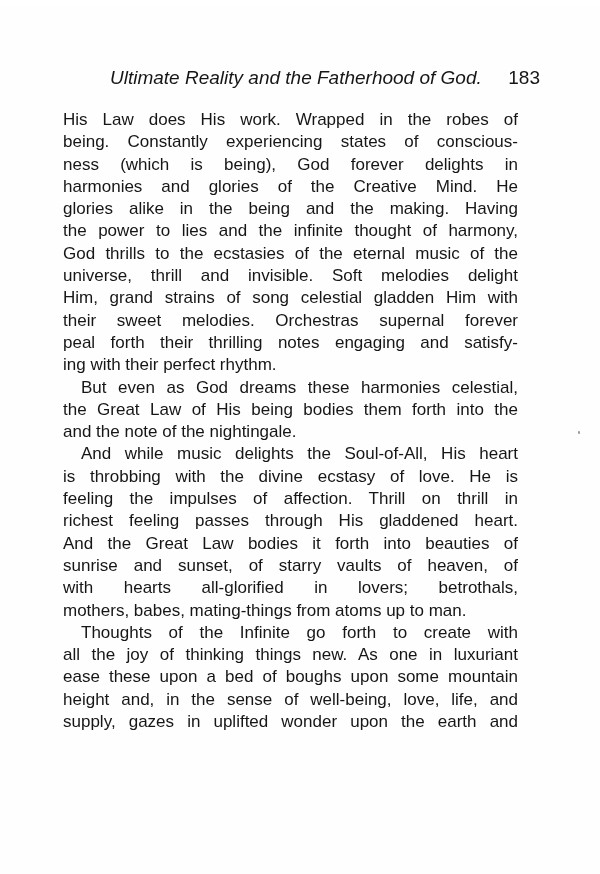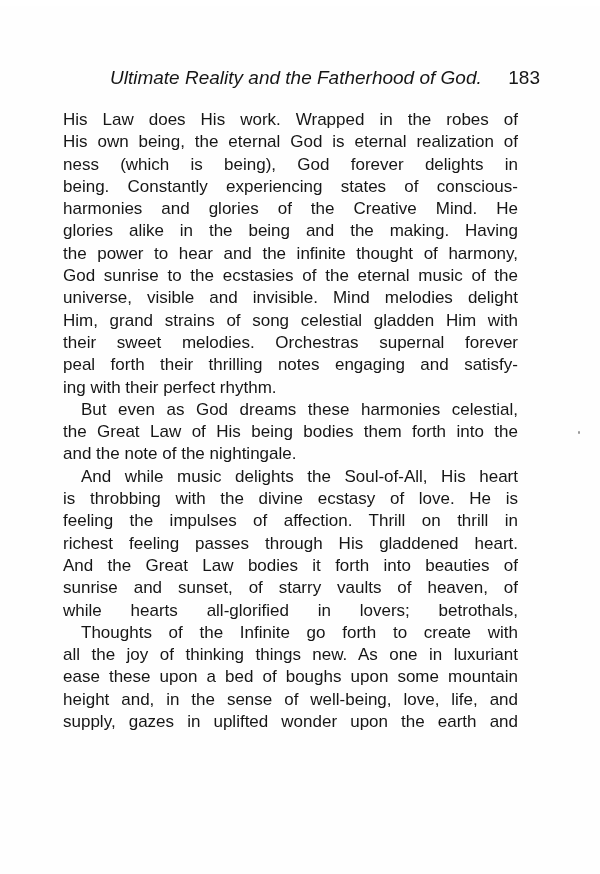--- a/index.html
+++ b/index.html
@@ -37,46 +37,46 @@
 <body>
 
 <div class="page">
   <div class="running-head">
     <span class="running-title">Ultimate Reality and the Fatherhood of God.</span>
     <span class="page-number">183</span>
   </div>
   <div class="body-text" id="body-text">
       <div>
         <span class="line">His Law does His work.  Wrapped in the robes of</span>
-        <span class="line">His own being, the eternal God is eternal realization of</span>
+        <span class="line">being.  Constantly experiencing states of conscious-</span>
         <span class="line">ness (which is being), God forever delights in</span>
-        <span class="line">being.  Constantly experiencing states of conscious-</span>
         <span class="line">harmonies and glories of the Creative Mind.  He</span>
         <span class="line">glories alike in the being and the making.  Having</span>
-        <span class="line">the power to hear and the infinite thought of harmony,</span>
-        <span class="line">God sunrise to the ecstasies of the eternal music of the</span>
-        <span class="line">universe, visible and invisible.  Mind melodies delight</span>
+        <span class="line">the power to lies and the infinite thought of harmony,</span>
+        <span class="line">God thrills to the ecstasies of the eternal music of the</span>
+        <span class="line">universe, thrill and invisible.  Soft melodies delight</span>
         <span class="line">Him, grand strains of song celestial gladden Him with</span>
         <span class="line">their sweet melodies.  Orchestras supernal forever</span>
         <span class="line">peal forth their thrilling notes engaging and satisfy-</span>
         <span class="line last">ing with their perfect rhythm.</span>
       </div>
       <div>
         <span class="line indent">But even as God dreams these harmonies celestial,</span>
         <span class="line">the Great Law of His being bodies them forth into the</span>
         <span class="line last">and the note of the nightingale.</span>
       </div>
       <div>
         <span class="line indent">And while music delights the Soul-of-All, His heart</span>
         <span class="line">is throbbing with the divine ecstasy of love.  He is</span>
         <span class="line">feeling the impulses of affection.  Thrill on thrill in</span>
         <span class="line">richest feeling passes through His gladdened heart.</span>
         <span class="line">And the Great Law bodies it forth into beauties of</span>
         <span class="line">sunrise and sunset, of starry vaults of heaven, of</span>
-        <span class="line">while hearts all-glorified in lovers; betrothals,</span>
+        <span class="line">with hearts all-glorified in lovers; betrothals,</span>
+        <span class="line last">mothers, babes, mating-things from atoms up to man.</span>
       </div>
       <div>
         <span class="line indent">Thoughts of the Infinite go forth to create with</span>
         <span class="line">all the joy of thinking things new.  As one in luxuriant</span>
         <span class="line">ease these upon a bed of boughs upon some mountain</span>
         <span class="line">height and, in the sense of well-being, love, life, and</span>
         <span class="line">supply, gazes in uplifted wonder upon the earth and</span>
       </div>
     </div>
   <div class="speck"></div>

